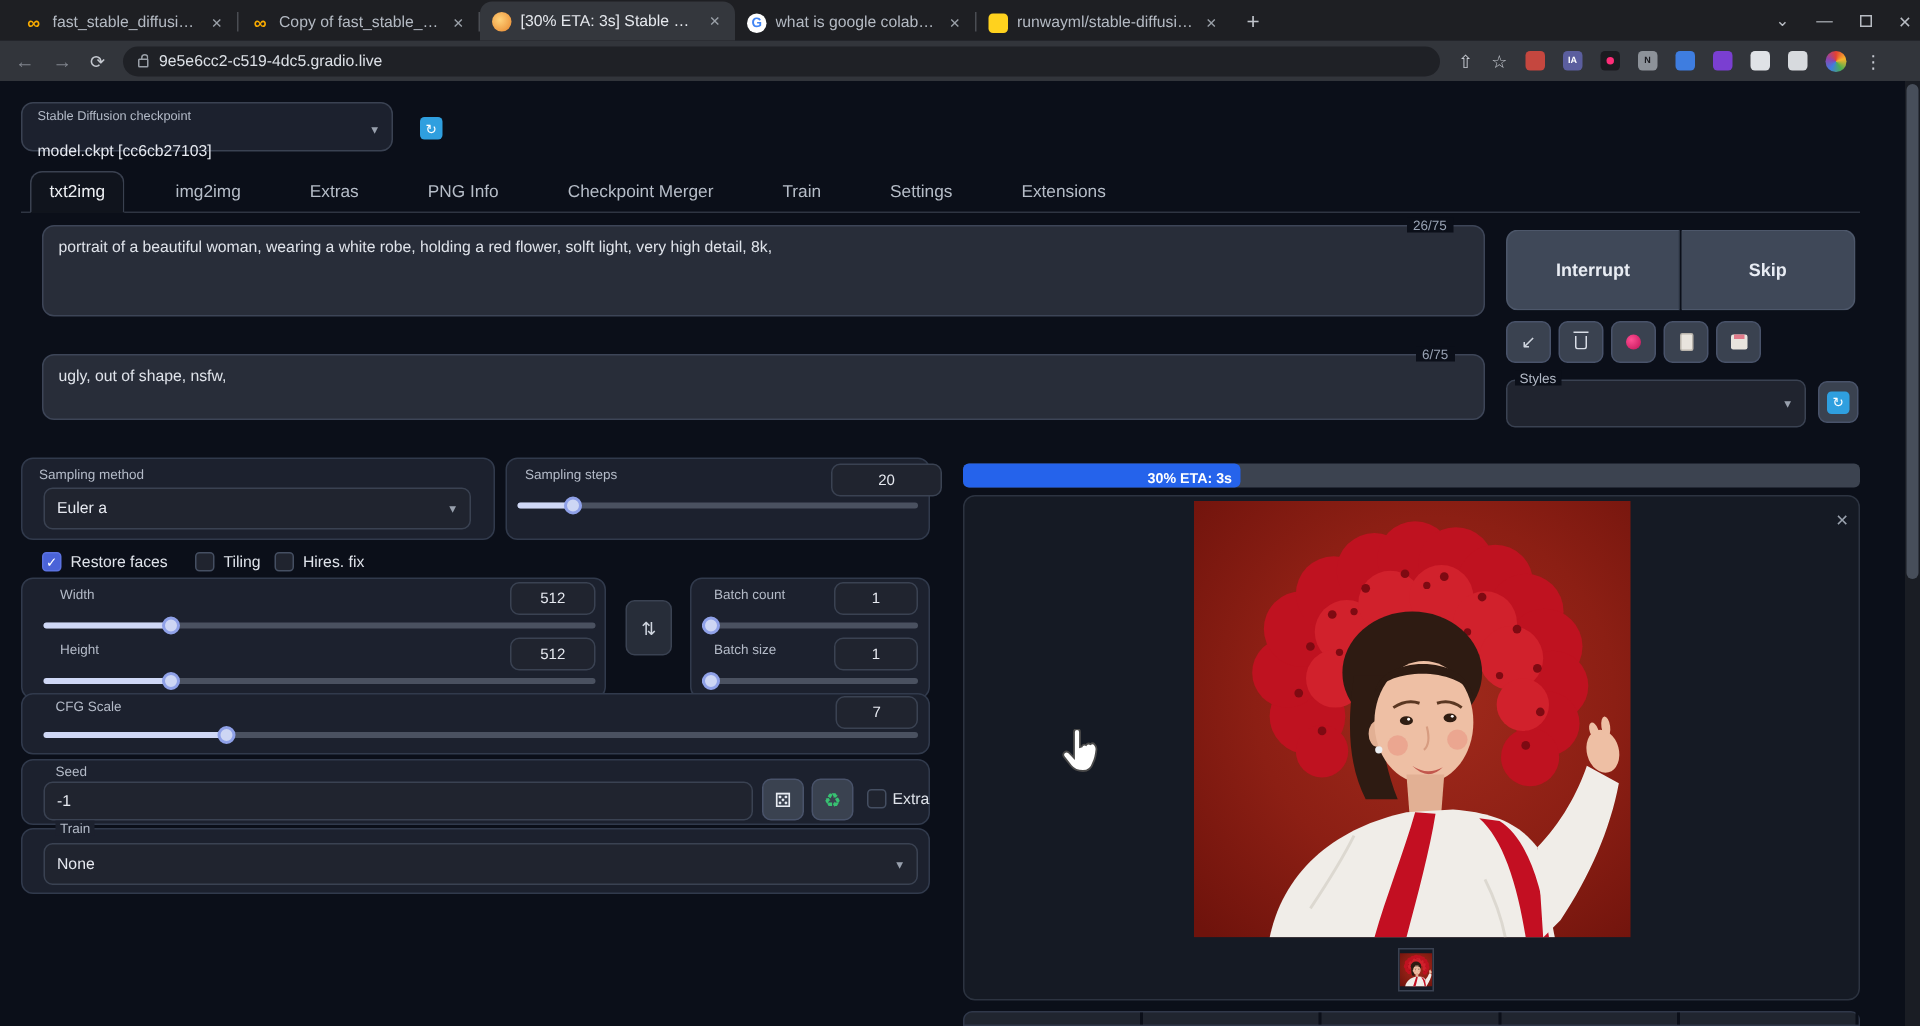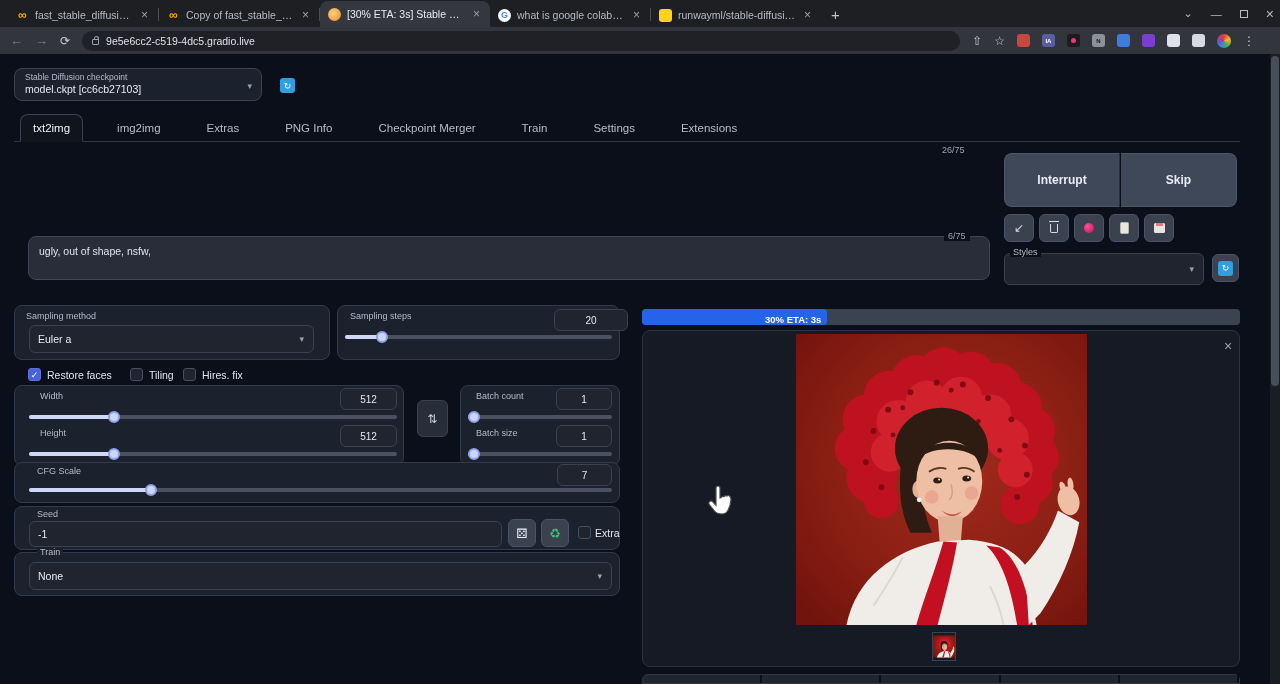--- a/index.html
+++ b/index.html
@@ -218,38 +218,39 @@
   <span class="ext" style="background:#dfe2e6"></span>
   <span class="ext" style="background:#d7dade"></span>
   <span id="avatar"></span>
   <span id="kebab">⋮</span>
 </div>
 
 <div id="page">
 
   <div class="abs" style="left:14px;top:14px;width:248px;height:33px;background:#1c212e;border:1px solid #3a4252;border-radius:8px;padding:3px 10px;">
     <div class="small-label">Stable Diffusion checkpoint</div>
-    <div style="font-size:10.5px;color:#e6e9f0;margin-top:1px">model.ckpt [cc6cb27103]</div>
+    <div style="font-size:10.5px;color:#e6e9f0;margin-top:13px">model.ckpt [cc6cb27103]</div>
     <span class="caret" style="top:12px">▾</span>
   </div>
   <div class="abs bluebtn" style="left:280px;top:24px">
       <span>↻</span>
     </div>
 
   <div class="navtabs">
     <span class="navtab active">txt2img</span>
     <span class="navtab">img2img</span>
     <span class="navtab">Extras</span>
     <span class="navtab">PNG Info</span>
     <span class="navtab">Checkpoint Merger</span>
     <span class="navtab">Train</span>
     <span class="navtab">Settings</span>
     <span class="navtab">Extensions</span>
   </div>
 
+  <textarea class="prompt" style="left: 28px; top: 96px; width: 962px; height: 61px;">portrait of a beautiful woman, wearing a white robe, holding a red flower, solft light, very high detail, 8k,</textarea>
   <span class="counter" style="left:938px;top:91px">26/75</span>
   <textarea class="prompt" style="left: 28px; top: 182px; width: 962px; height: 44px;">ugly, out of shape, nsfw,</textarea>
   <span class="counter" style="left:944px;top:177px">6/75</span>
 
   <div class="gen-btn" style="left:1121px;top:99px;width:116px;height:54px;border-radius:0 8px 8px 0;border-left:none">Skip</div>
   <div class="gen-btn" style="left:1004px;top:99px;width:116px;height:54px;border-radius:8px 0 0 8px;border-right:1px solid #2b3340">Interrupt</div>
 
   <div class="toolbtn" style="left:1004px;top:160px">
       <span>↙</span>
     </div>

